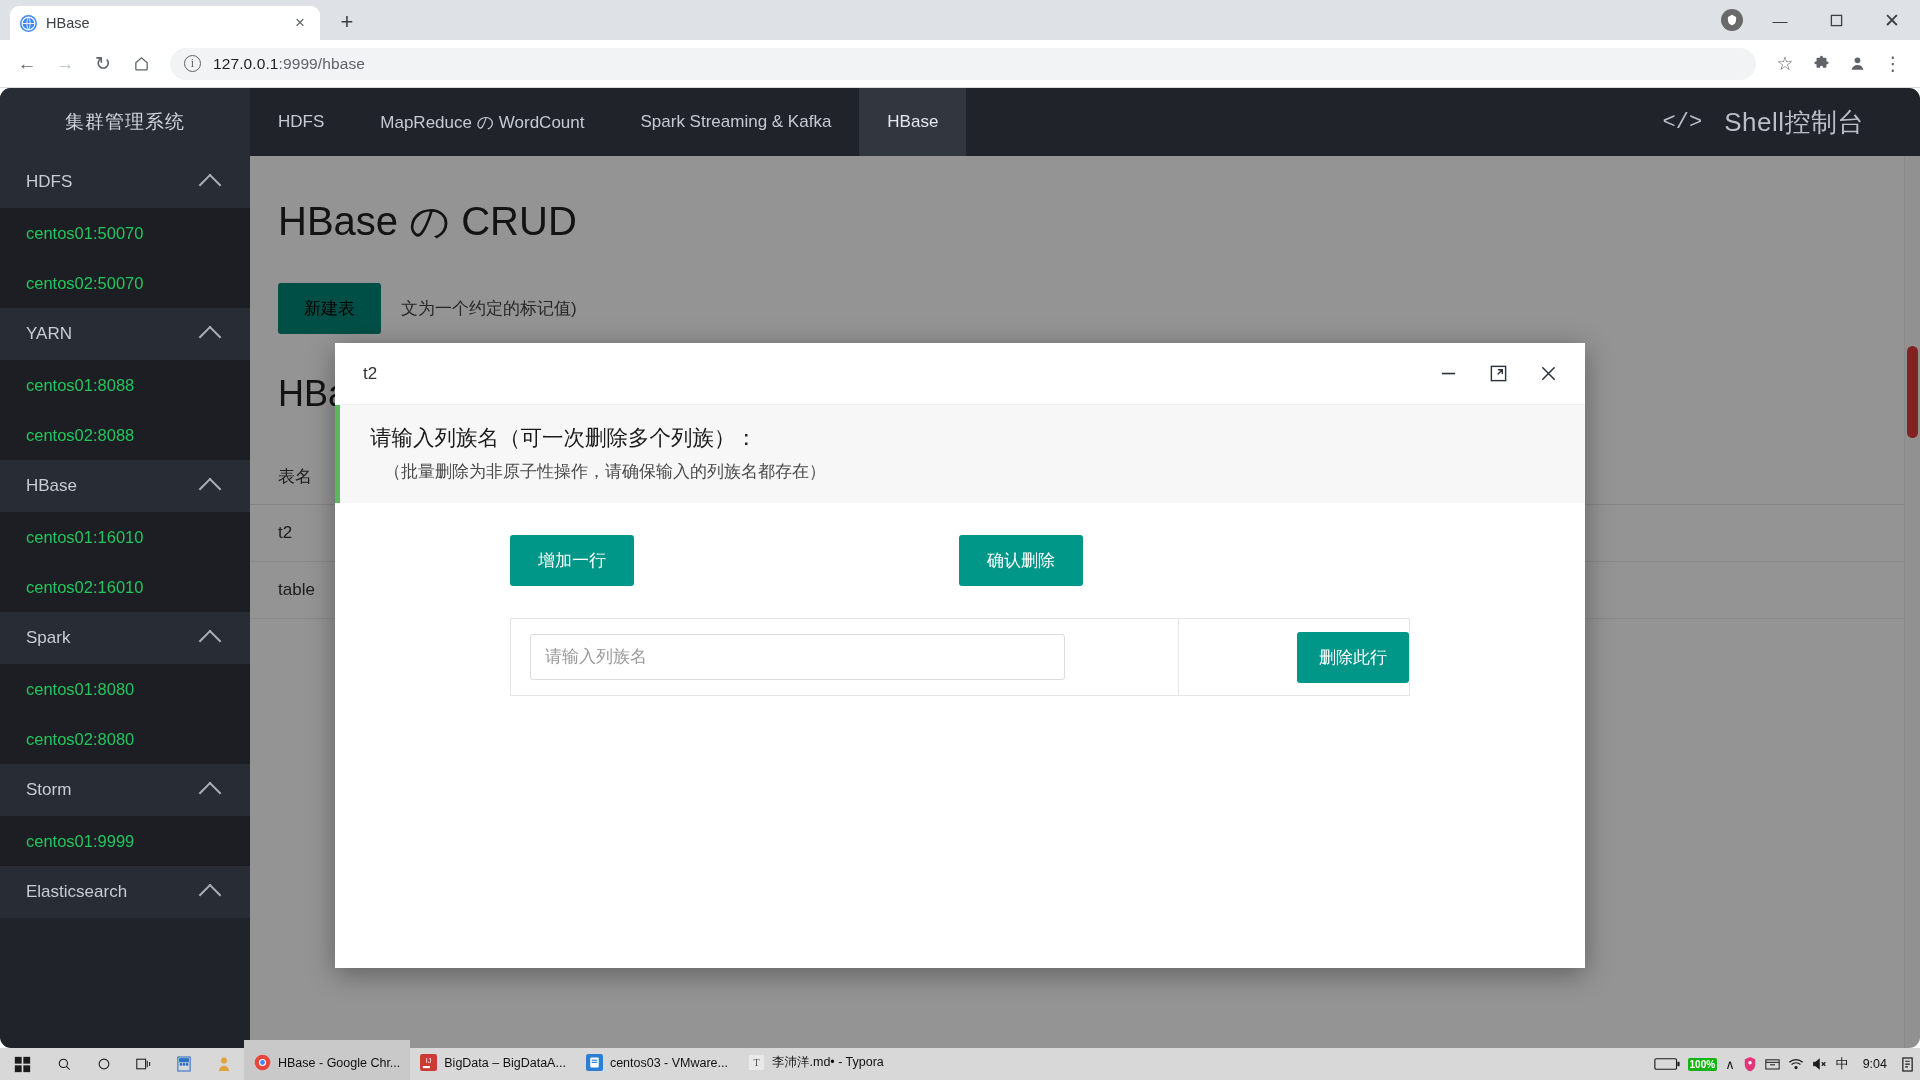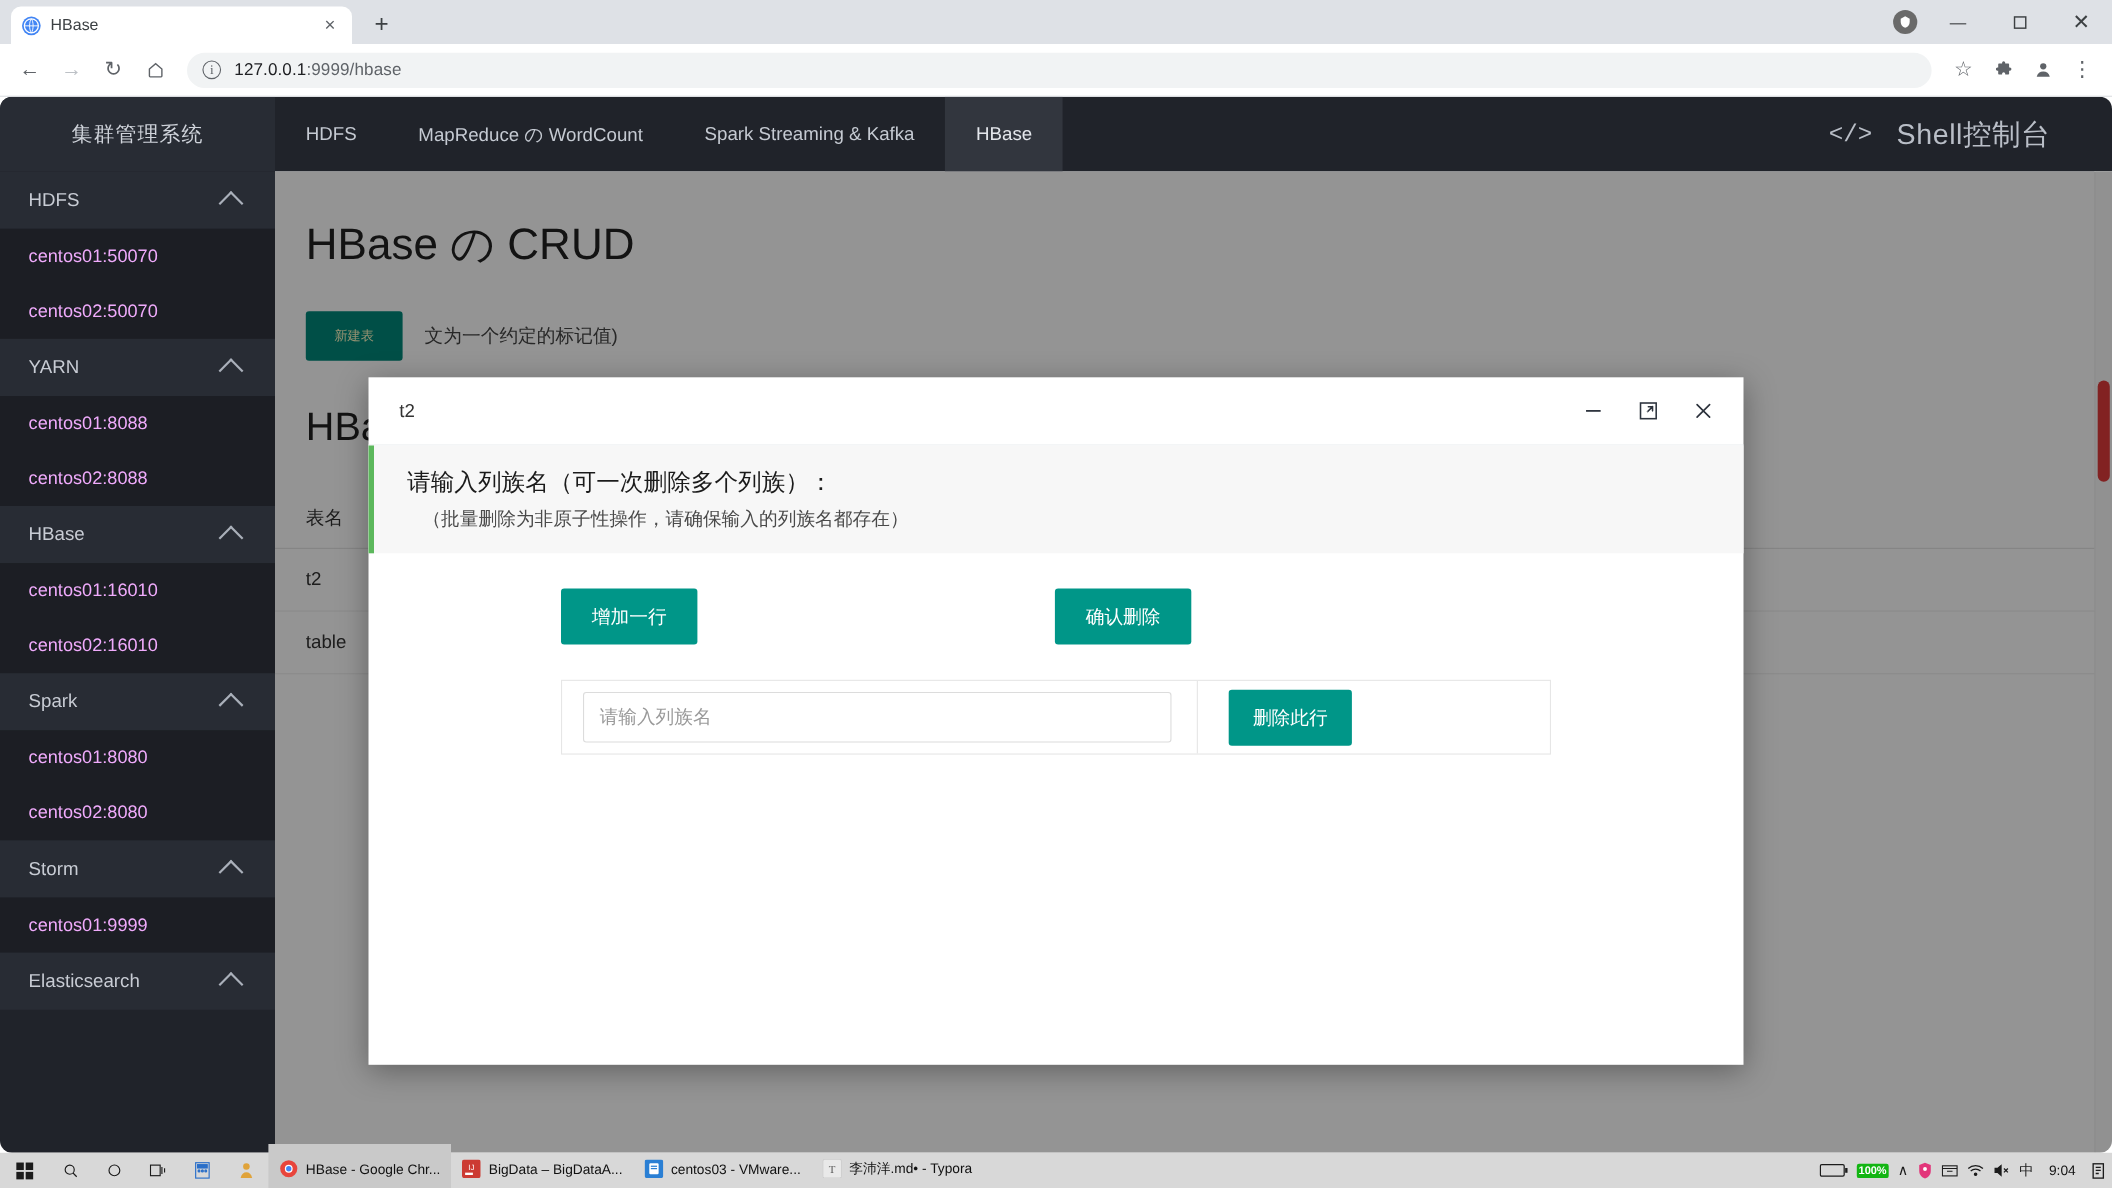--- a/index.html
+++ b/index.html
@@ -107,21 +107,21 @@
     font-size: 17px; justify-content: space-between;
   }
   .chev {
     width: 16px; height: 16px; position: relative;
     border-top: 2px solid #aab0ba; border-right: 2px solid #aab0ba;
     transform: rotate(-45deg); margin-right: 6px; margin-top: 6px;
   }
   .side-sub { background: #1c1e24; }
   .side-item {
     height: 50px; display: flex; align-items: center;
-    padding: 0 26px; color: #f0abfc; font-size: 16.5px;
+    padding: 0 26px; color: #22c55e; font-size: 16.5px;
   }
 
   
   .topnav {
     position: absolute; left: 250px; right: 0; top: 0; height: 68px;
     background: #20232a; display: flex; align-items: stretch;
   }
   .nav-item {
     padding: 0 28px; display: flex; align-items: center;
     color: #c5cad2; font-size: 17px; white-space: nowrap;
@@ -139,22 +139,22 @@
   .main {
     position: absolute; left: 250px; right: 0; top: 68px; bottom: 0;
     background: #fff; overflow: hidden;
   }
   .crud-title {
     font-size: 40px; color: #222; font-weight: 400;
     padding: 38px 0 0 28px;
   }
   .btn-row { padding: 34px 0 0 28px; display: flex; gap: 0; align-items: center; }
   .btn-teal {
-    background: #00897b; color: #fef9c3; border: none; border-radius: 3px;
-    font-size: 12px; padding: 14px 26px; font-family: inherit; cursor: pointer;
+    background: #00897b; color: #000000; border: none; border-radius: 3px;
+    font-size: 17px; padding: 14px 26px; font-family: inherit; cursor: pointer;
   }
   .hint-text { margin-left: 20px; font-size: 17px; color: #444; }
   .section-title {
     font-size: 36px; color: #222; padding: 36px 0 0 28px;
   }
   .tbl { margin-top: 30px; width: 100%; border-collapse: collapse; }
   .tbl th {
     text-align: left; font-weight: 400; font-size: 17px; color: #333;
     padding: 16px 0 16px 28px; border-bottom: 1px solid #e4e4e4;
   }
@@ -201,22 +201,22 @@
   .notice-sub { font-size: 17px; color: #4a4a4a; margin-top: 8px; padding-left: 14px; }
   .modal-body { flex: 1; padding: 32px 50px 0 50px; overflow: hidden; }
   .modal-btns { display: flex; }
   .mbtn {
     background: #009688; color: #fff; border: none; border-radius: 3px;
     font-size: 17px; padding: 14px 28px; font-family: inherit; cursor: pointer;
   }
   .mbtn.add { margin-left: 125px; }
   .mbtn.confirm { margin-left: 325px; }
   .fam-card {
-    margin-top: 32px; margin-left: 125px; width: 900px; height: 68px;
-    border: 1px solid #e6e6e6; display: flex; align-items: center;
+    margin-top: 32px; margin-left: 125px; width: 900px; height: 78px;
+    border: 1px solid #e6e6e6; display: flex; align-items: center; justify-content: space-between;
   }
   .fam-input-wrap { width: 555px; padding-left: 19px; }
   .fam-input {
     width: 535px; height: 46px; border: 1px solid #dcdcdc; border-radius: 3px;
     padding: 0 14px; font-size: 17px; color: #333; font-family: inherit;
     outline: none; background: #fff;
   }
   .fam-input::placeholder { color: #9a9a9a; }
   .fam-divider { width: 1px; align-self: stretch; background: #e6e6e6; margin-left: 22px; }
   .fam-del {

